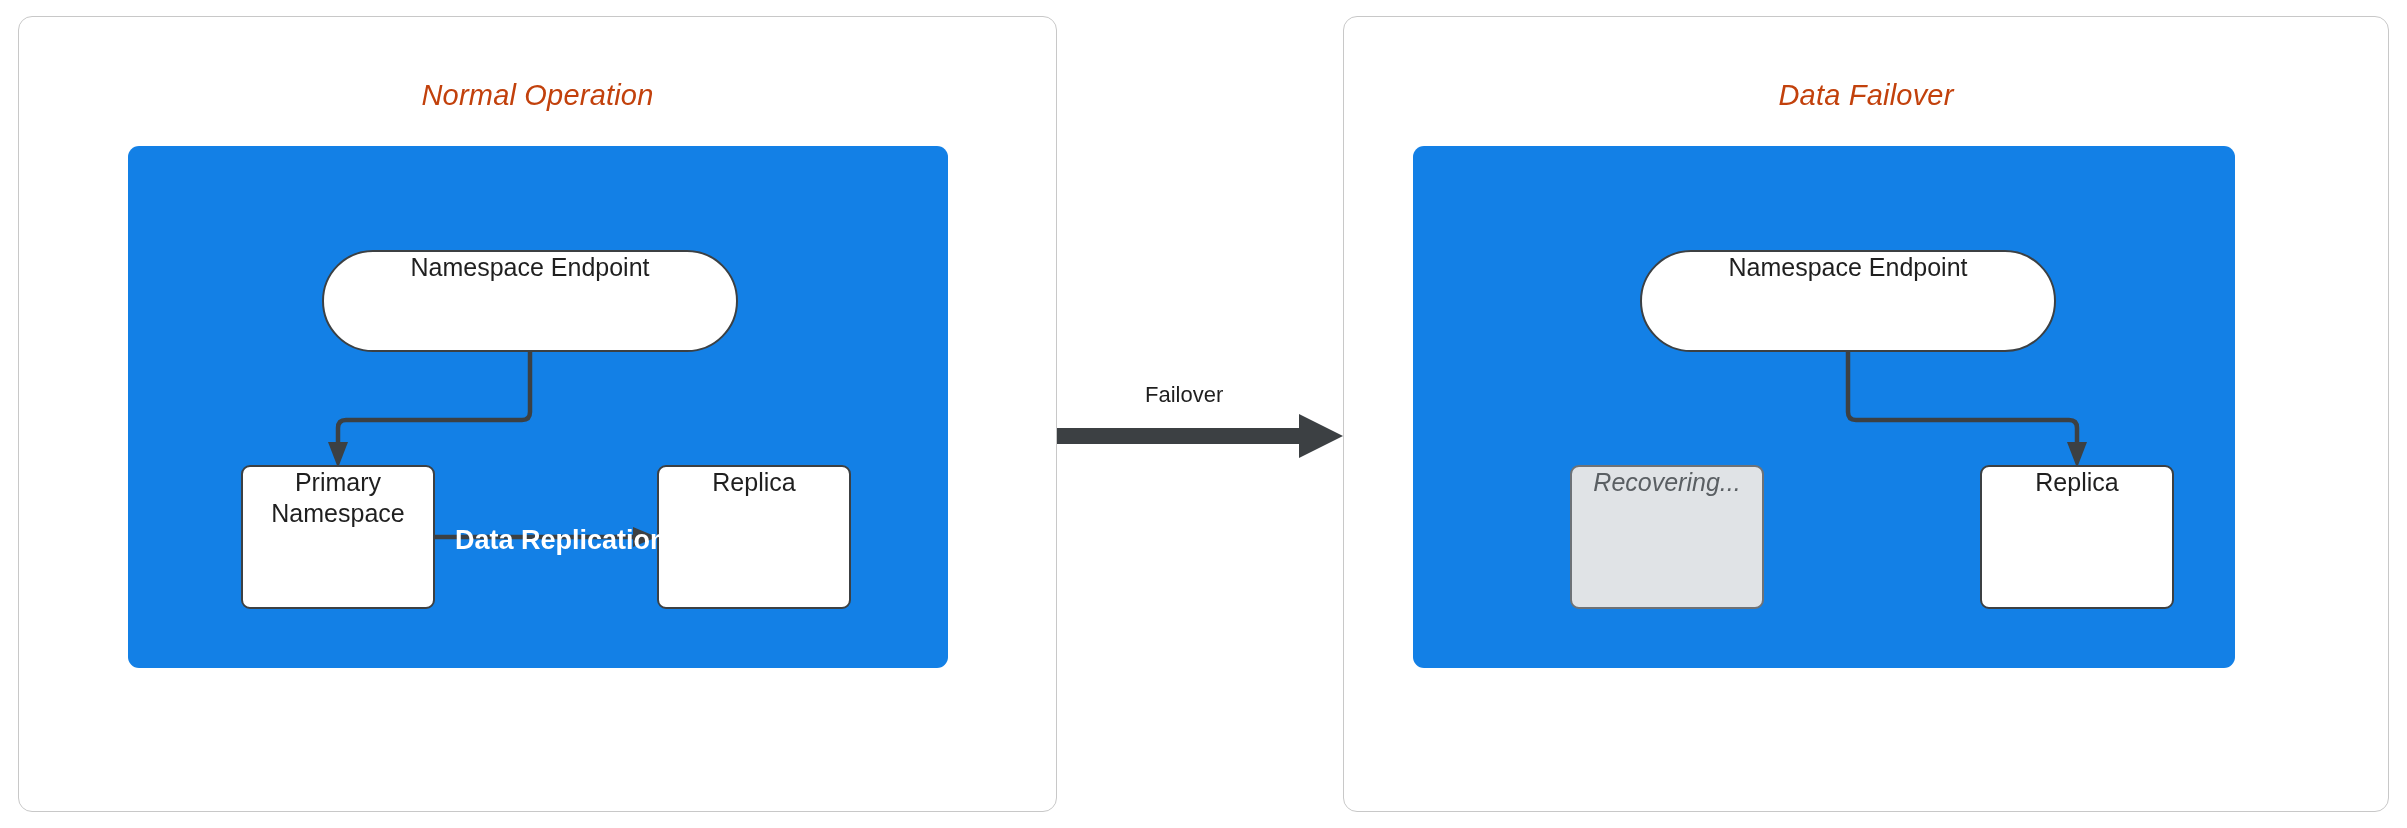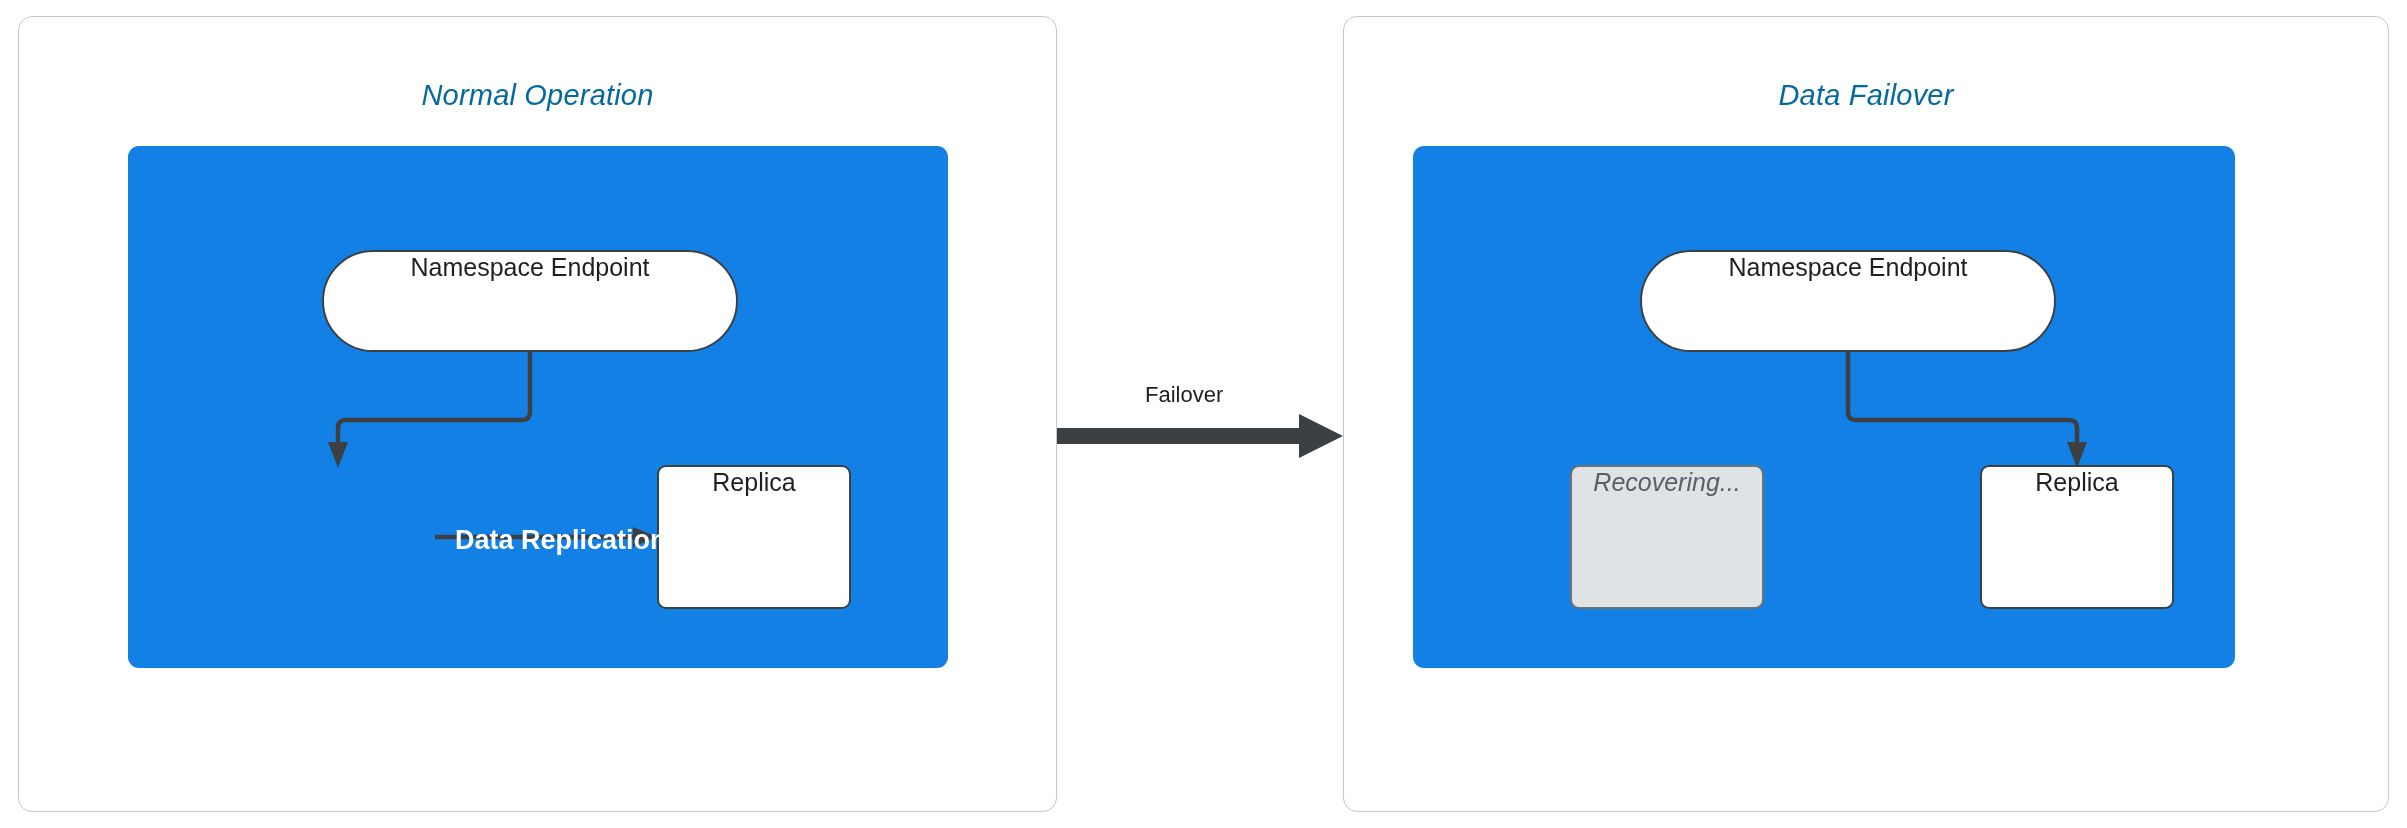--- a/index.html
+++ b/index.html
@@ -31,21 +31,21 @@
   #panel-right { left: 1343px; top: 16px; width: 1046px; height: 796px; }
 
   .panel-title {
     position: absolute;
     top: 62px;
     left: 0;
     width: 100%;
     text-align: center;
     font-style: italic;
     font-size: 29px;
-    color: #0369a1;
+    color: #c2410c;
     letter-spacing: 0.2px;
   }
 
   
   .blue-region {
     position: absolute;
     background: #1380e6;
     border-radius: 11px;
     box-sizing: border-box;
   }
@@ -170,20 +170,26 @@
     <g>
       <rect class="failover-shaft" x="1057" y="428" width="250" height="16"></rect>
       <polygon class="failover-shaft" points="1343,436 1299,414 1299,458"></polygon>
     </g>
   </svg>
 
   <div class="node node-stadium" id="ep-left">
     <span>Namespace Endpoint</span>
   </div>
 
+  <div class="node node-box" id="primary-left">
+    <span>
+      <span>Primary</span><br>
+      <span>Namespace</span>
+    </span>
+  </div>
 
   <div class="node node-box" id="replica-left">
     <span>Replica</span>
   </div>
 
   <div class="node node-stadium" id="ep-right">
     <span>Namespace Endpoint</span>
   </div>
 
   <div class="node node-box-muted" id="recovering">

